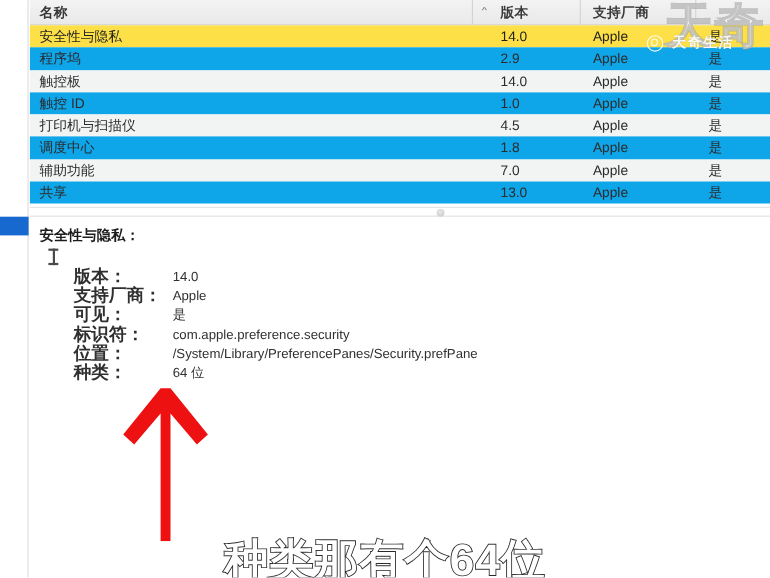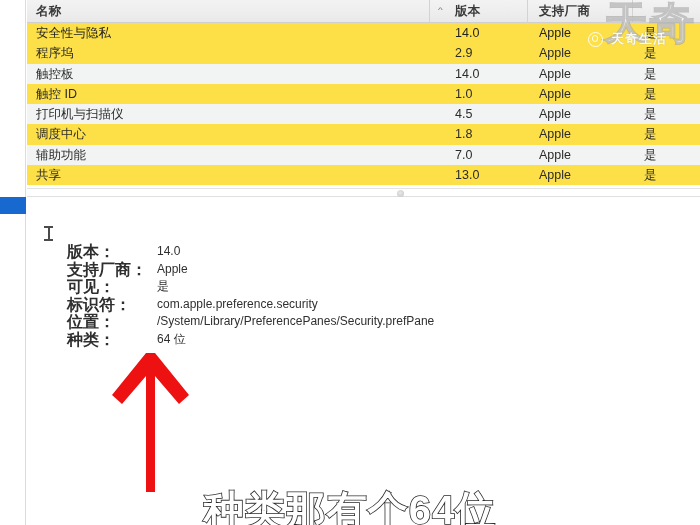--- a/index.html
+++ b/index.html
@@ -82,21 +82,21 @@
     width: 1px; height: 23px;
     background: #d3d3d3;
   }
 
   .rows { position: relative; }
 
   .row {
     position: relative;
     height: 20.3px;
     line-height: 20.3px;
-    background: #fde047;
+    background: #0ea5e9;
   }
   .row.alt { background: #f2f4f3; text-align: center; }
   .row.selected { background: #fde047; }
 
   .cell {
     position: absolute;
     top: 0;
     font-size: 12.5px;
     color: #2b2b2b;
     white-space: nowrap;
@@ -322,20 +322,21 @@
         <span class="cell c-vis">是</span>
       </div>
     </div>
   </div>
 
   <div class="splitter">
     <span class="grab-dot"></span>
   </div>
 
   <div class="detail-panel">
+    <div class="detail-title">安全性与隐私：</div>
     <div class="caret">
         <i></i>
       </div>
 
     <div class="detail-list">
       <div class="detail-row">
         <span class="d-label">版本：</span>
         <span class="d-value">14.0</span>
       </div>
       <div class="detail-row">

